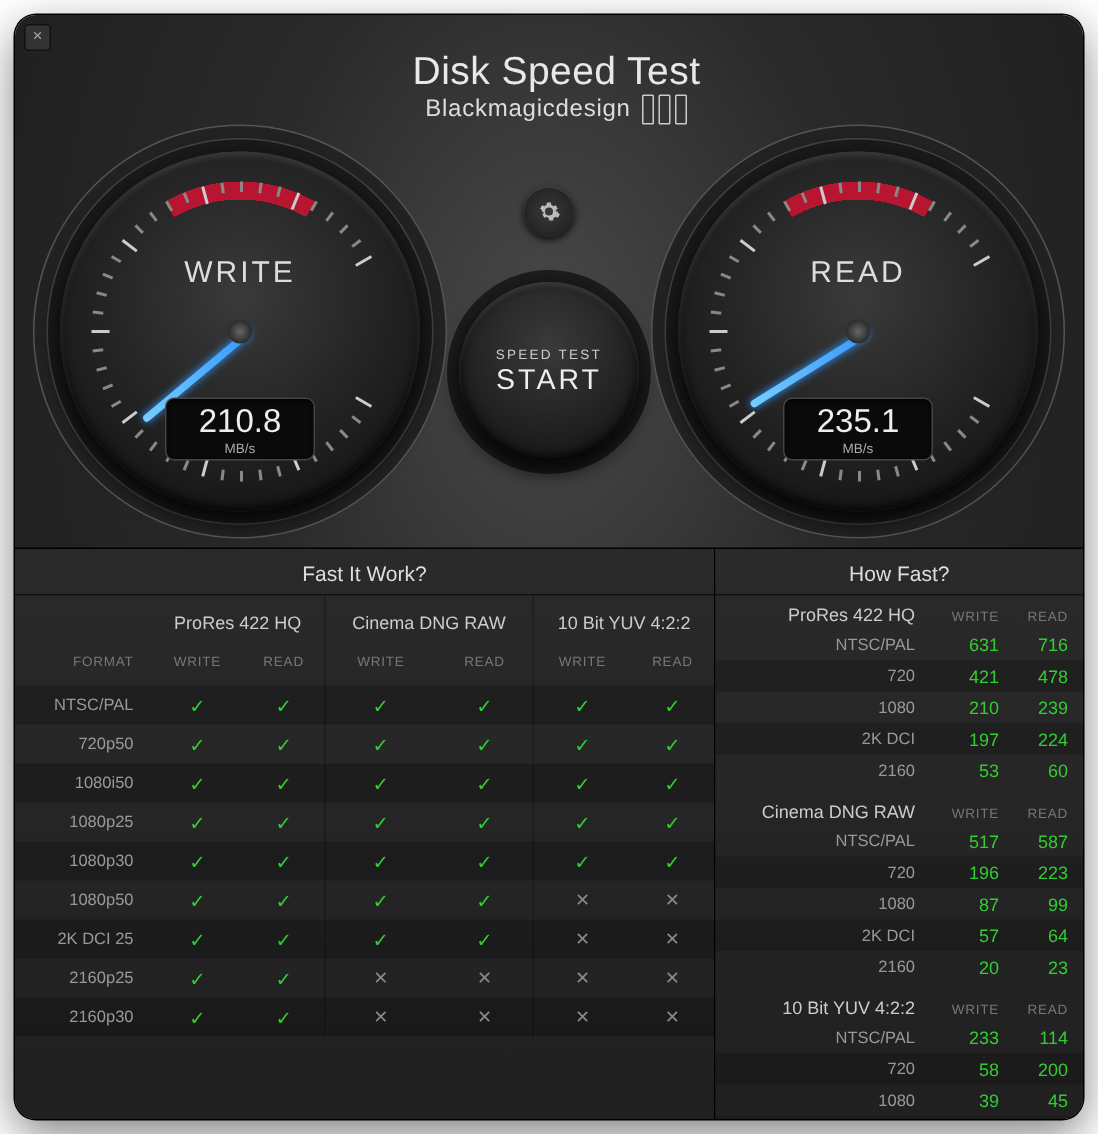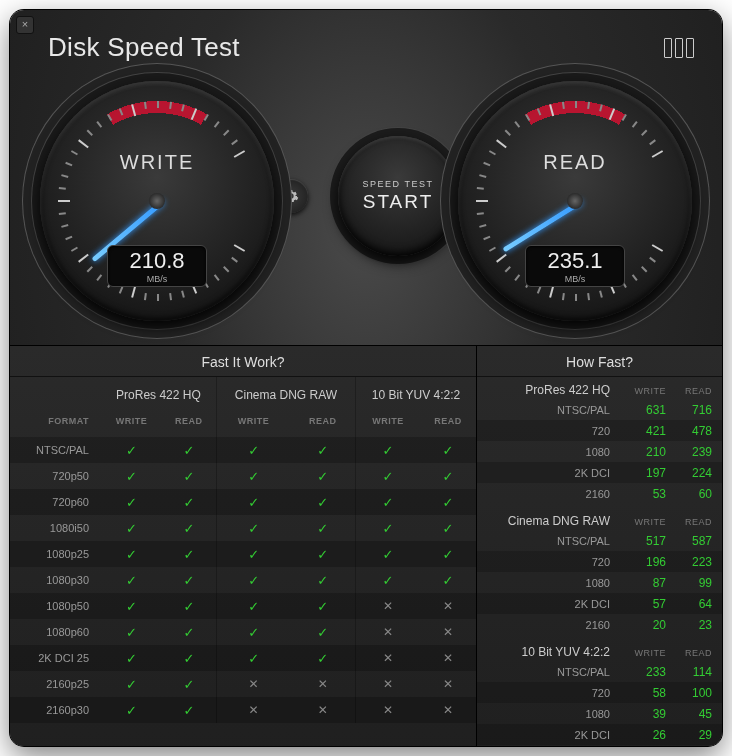--- a/index.html
+++ b/index.html
@@ -11,21 +11,21 @@
     border-radius:14px;
     box-shadow:0 0 0 1px #000, 0 10px 30px rgba(0,0,0,.5);
     color:#ccc;
     overflow:hidden;
   }
   .close-btn{
     position:absolute;top:6px;left:6px;width:16px;height:16px;
     border-radius:3px;background:#333;border:1px solid #111;
     color:#aaa;font-size:11px;line-height:14px;text-align:center;cursor:pointer;
   }
-  .header{display:flex;align-items:center;justify-content:space-between;padding:22px 28px 0 38px;}
+  .header{display:flex;align-items:center;justify-content:space-between;padding:22px 28px 0 38px;flex-direction:column;}
   .title{font-size:26px;font-weight:300;color:#e8e8e8;letter-spacing:.3px;}
   .brand{display:flex;align-items:center;gap:8px;color:#ddd;font-size:16px;letter-spacing:.5px;}
   .brand-logo{display:flex;gap:3px;}
   .brand-logo span{width:6px;height:18px;border:1px solid #ccc;border-radius:1px;}
   
   .gauges{display:flex;align-items:center;justify-content:space-between;padding:18px 30px 24px;position:relative;}
   .gauge{position:relative;width:240px;height:240px;}
   .dial{
     position:absolute;inset:0;border-radius:50%;
     background:radial-gradient(circle at 50% 40%, #3a3a3a 0%, #1f1f1f 60%, #0a0a0a 100%);
@@ -48,41 +48,41 @@
   }
   .gauge-label{position:absolute;top:70px;left:0;right:0;text-align:center;font-size:20px;letter-spacing:2px;color:#ddd;font-weight:500;}
   .needle{position:absolute;left:50%;top:50%;width:92px;height:5px;background:linear-gradient(to right,#39f,#7cf);border-radius:3px;transform-origin:4% 50%;box-shadow:0 0 6px #39f;}
   .hub{position:absolute;left:50%;top:50%;width:16px;height:16px;margin:-8px;border-radius:50%;background:radial-gradient(#666,#111);}
   .readout{position:absolute;bottom:34px;left:50%;transform:translateX(-50%);
     background:#0a0a0a;border:1px solid #444;border-radius:6px;padding:4px 14px 2px;text-align:center;min-width:70px;
     box-shadow:inset 0 1px 3px #000;}
   .readout .val{font-size:22px;color:#eee;font-weight:400;line-height:1;text-align:center;}
   .readout .unit{font-size:9px;color:#aaa;margin-top:2px;}
   
-  .center-col{display:flex;flex-direction:row;align-items:center;gap:30px;margin-top:-10px;}
+  .center-col{display:flex;flex-direction:column;align-items:center;gap:30px;margin-top:-10px;}
   .gear-btn{width:34px;height:34px;border-radius:50%;background:radial-gradient(#3a3a3a,#1a1a1a);
     box-shadow:0 2px 5px rgba(0,0,0,.8),inset 0 1px 1px rgba(255,255,255,.15);
     display:flex;align-items:center;justify-content:center;cursor:pointer;color:#bbb;}
   .start-btn{width:120px;height:120px;border-radius:50%;
     background:radial-gradient(circle at 50% 35%,#3a3a3a,#0f0f0f);
     box-shadow:0 6px 14px rgba(0,0,0,.9),inset 0 2px 3px rgba(255,255,255,.12),inset 0 -3px 8px #000,0 0 0 8px #1c1c1c,0 0 0 9px #444;
     display:flex;flex-direction:column;align-items:center;justify-content:center;cursor:pointer;}
   .start-btn .small{font-size:9px;letter-spacing:1.5px;color:#ccc;}
   .start-btn .big{font-size:19px;letter-spacing:2px;color:#eee;font-weight:500;margin-top:2px;}
   
   .tables{display:flex;border-top:1px solid #000;}
   .panel{background:linear-gradient(#2a2a2a,#1f1f1f);}
   .panel-l{flex:0 0 466px;border-right:1px solid #000;}
   .panel-r{flex:1;}
   .panel-title{text-align:center;font-size:14px;color:#ddd;padding:8px 0 6px;font-weight:500;border-bottom:1px solid #111;}
   
   table{border-collapse:collapse;width:100%;font-size:11px;}
   .panel-l th,.panel-l td{text-align:center;height:24px;}
   .panel-l thead tr:first-child th{color:#ccc;font-weight:500;font-size:12px;padding-top:6px;}
-  .panel-l thead tr:last-child th{color:#777;font-size:9px;letter-spacing:.5px;font-weight:700;padding-bottom:4px;}
+  .panel-l thead tr:last-child th{color:#777;font-size:9px;letter-spacing:.5px;font-weight:400;padding-bottom:4px;}
   .panel-l tbody th{text-align:right;padding-right:12px;color:#999;font-weight:400;width:78px;font-size:11px;}
   .panel-l tbody tr:nth-child(odd){background:rgba(0,0,0,.22);}
   .check{color:#3c3;font-size:13px;}
   .cross{color:#888;font-size:12px;}
   .colgap{border-left:1px solid rgba(0,0,0,.25);}
   
   .panel-r .section-h{display:flex;align-items:baseline;padding:6px 10px 2px;}
   .panel-r .section-h .name{flex:1;text-align:right;color:#ccc;font-size:12px;padding-right:10px;}
   .panel-r .section-h .col{width:46px;text-align:right;color:#777;font-size:9px;letter-spacing:.5px;}
   .panel-r .row{display:flex;align-items:center;padding:0 10px;height:21px;}
@@ -93,20 +93,21 @@
 </style>
 </head>
 <body>
 
 <div class="window">
   <div class="close-btn">×</div>
 
   <div class="header">
     <div class="title">Disk Speed Test</div>
     <div class="brand">
+      <span>Blackmagicdesign</span>
       <span class="brand-logo">
           <span></span>
           <span></span>
           <span></span>
         </span>
     </div>
   </div>
 
   <div class="gauges">
     <div class="gauge">
@@ -266,29 +267,20 @@
             <tr>
               <th>720p50</th>
               <td class=""><span class="check">✓</span></td>
               <td class=""><span class="check">✓</span></td>
               <td class="colgap"><span class="check">✓</span></td>
               <td class=""><span class="check">✓</span></td>
               <td class="colgap"><span class="check">✓</span></td>
               <td class=""><span class="check">✓</span></td>
             </tr>
             <tr>
-              <th>720p60</th>
-              <td class=""><span class="check">✓</span></td>
-              <td class=""><span class="check">✓</span></td>
-              <td class="colgap"><span class="check">✓</span></td>
-              <td class=""><span class="check">✓</span></td>
-              <td class="colgap"><span class="check">✓</span></td>
-              <td class=""><span class="check">✓</span></td>
-            </tr>
-            <tr>
               <th>1080i50</th>
               <td class=""><span class="check">✓</span></td>
               <td class=""><span class="check">✓</span></td>
               <td class="colgap"><span class="check">✓</span></td>
               <td class=""><span class="check">✓</span></td>
               <td class="colgap"><span class="check">✓</span></td>
               <td class=""><span class="check">✓</span></td>
             </tr>
             <tr>
               <th>1080p25</th>
@@ -303,29 +295,20 @@
               <th>1080p30</th>
               <td class=""><span class="check">✓</span></td>
               <td class=""><span class="check">✓</span></td>
               <td class="colgap"><span class="check">✓</span></td>
               <td class=""><span class="check">✓</span></td>
               <td class="colgap"><span class="check">✓</span></td>
               <td class=""><span class="check">✓</span></td>
             </tr>
             <tr>
               <th>1080p50</th>
-              <td class=""><span class="check">✓</span></td>
-              <td class=""><span class="check">✓</span></td>
-              <td class="colgap"><span class="check">✓</span></td>
-              <td class=""><span class="check">✓</span></td>
-              <td class="colgap"><span class="cross">✕</span></td>
-              <td class=""><span class="cross">✕</span></td>
-            </tr>
-            <tr>
-              <th>1080p60</th>
               <td class=""><span class="check">✓</span></td>
               <td class=""><span class="check">✓</span></td>
               <td class="colgap"><span class="check">✓</span></td>
               <td class=""><span class="check">✓</span></td>
               <td class="colgap"><span class="cross">✕</span></td>
               <td class=""><span class="cross">✕</span></td>
             </tr>
             <tr>
               <th>2K DCI 25</th>
               <td class=""><span class="check">✓</span></td>
@@ -430,21 +413,21 @@
               <div class="col">READ</div>
             </div>
             <div class="row">
               <div class="name">NTSC/PAL</div>
               <div class="col">233</div>
               <div class="col">114</div>
             </div>
             <div class="row">
               <div class="name">720</div>
               <div class="col">58</div>
-              <div class="col">100</div>
+              <div class="col">200</div>
             </div>
             <div class="row">
               <div class="name">1080</div>
               <div class="col">39</div>
               <div class="col">45</div>
             </div>
             <div class="row">
               <div class="name">2K DCI</div>
               <div class="col">26</div>
               <div class="col">29</div>

